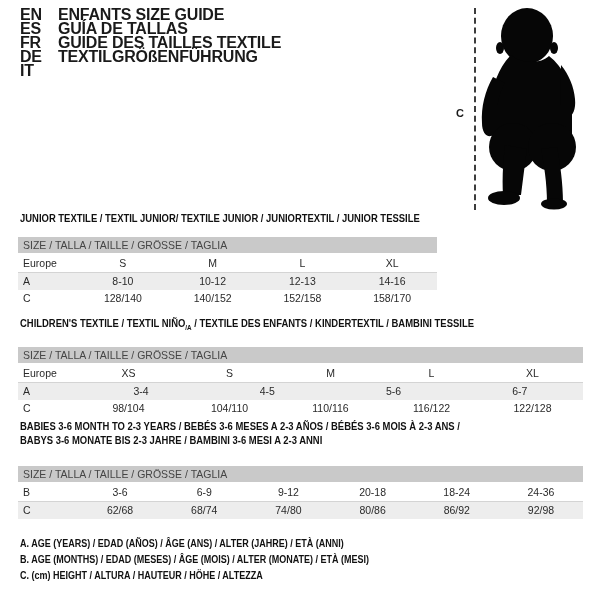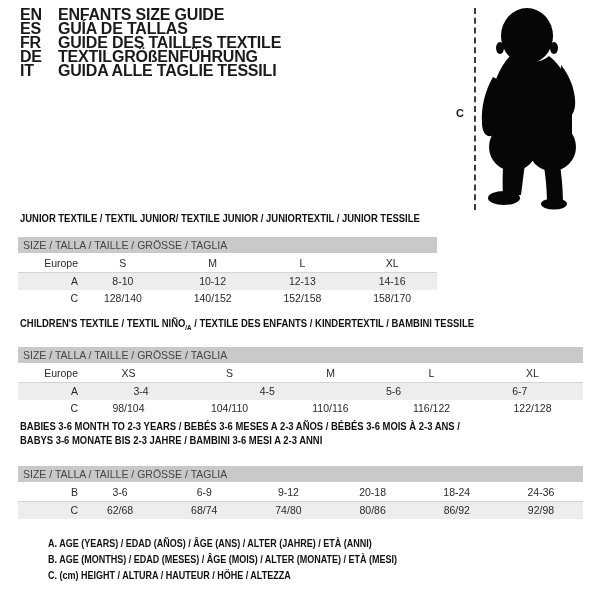--- a/index.html
+++ b/index.html
@@ -23,26 +23,26 @@
   .sec-title{position:absolute;left:20px;font-weight:700;font-size:10.5px;color:#111;}
   .sec-title sub{font-size:7px;}
 
   
   .sg-table{position:absolute;left:18px;}
   .thead{background:#c9c9c9;height:16px;line-height:16px;padding-left:5px;
          font-size:10.5px;color:#454545;margin-bottom:2px;}
   .trow{display:flex;height:17px;line-height:17px;font-size:10.5px;color:#2a2a2a;}
   .trow.first{border-bottom:1px solid #d4d4d4;}
   .trow.alt{background:#ededed;}
-  .tc-label{flex:0 0 55px;width:55px;padding-left:5px;text-align:right;}
+  .tc-label{flex:0 0 55px;width:55px;padding-left:5px;}
   .tc{flex:1;text-align:center;}
 
   
   .footnotes{position:absolute;left:20px;top:536px;}
-  .fn-line{height:16px;line-height:16px;font-weight:700;font-size:10px;color:#111;margin-left:28px;}
+  .fn-line{height:16px;line-height:16px;font-weight:700;font-size:10px;color:#111;}
 </style>
 </head>
 <body>
 
 <div class="page">
 
   <div class="lang-block">
     <div class="lang-row">
       <span class="lang-code">EN</span>
       <span>ENFANTS SIZE GUIDE</span>
@@ -54,21 +54,20 @@
     <div class="lang-row">
       <span class="lang-code">FR</span>
       <span>GUIDE DES TAILLES TEXTILE</span>
     </div>
     <div class="lang-row">
       <span class="lang-code">DE</span>
       <span>TEXTILGRÖßENFÜHRUNG</span>
     </div>
     <div class="lang-row">
       <span class="lang-code">IT</span>
-      <span>GUIDA ALLE TAGLIE TESSILI</span>
     </div>
   </div>
 
   <div class="dash-line"></div>
   <div class="c-label">C</div>
   <svg class="baby-svg" width="112" height="205" viewBox="0 0 112 205" aria-hidden="true">
     <g fill="#060606">
       <ellipse cx="48" cy="31" rx="26" ry="28"></ellipse>
       <ellipse cx="21" cy="43" rx="4" ry="6"></ellipse>
       <ellipse cx="75" cy="43" rx="4" ry="6"></ellipse>

